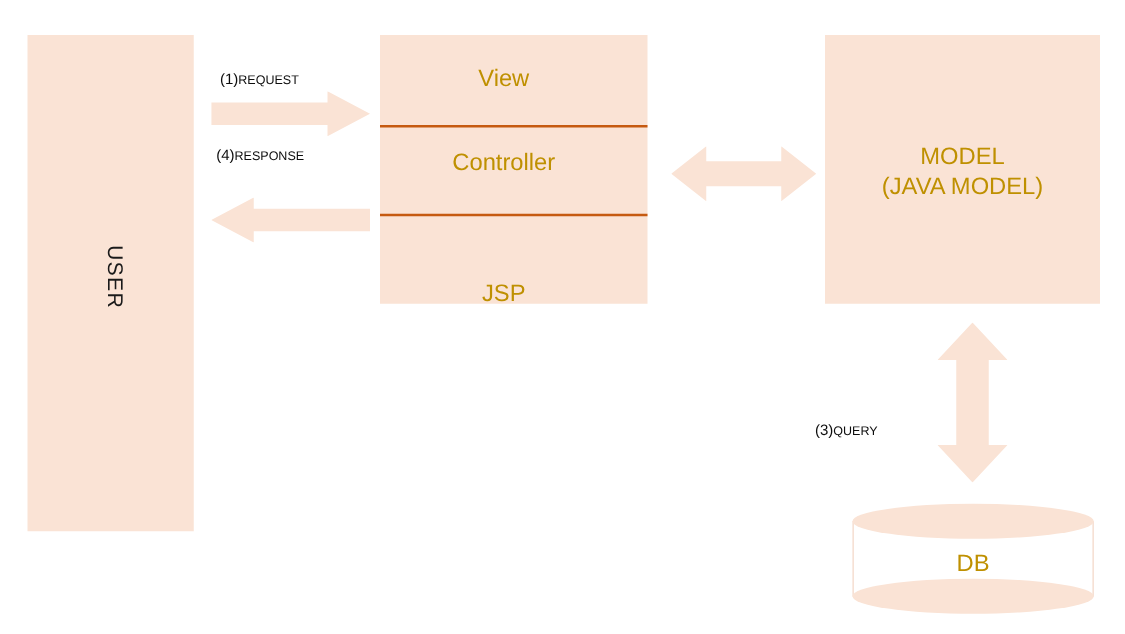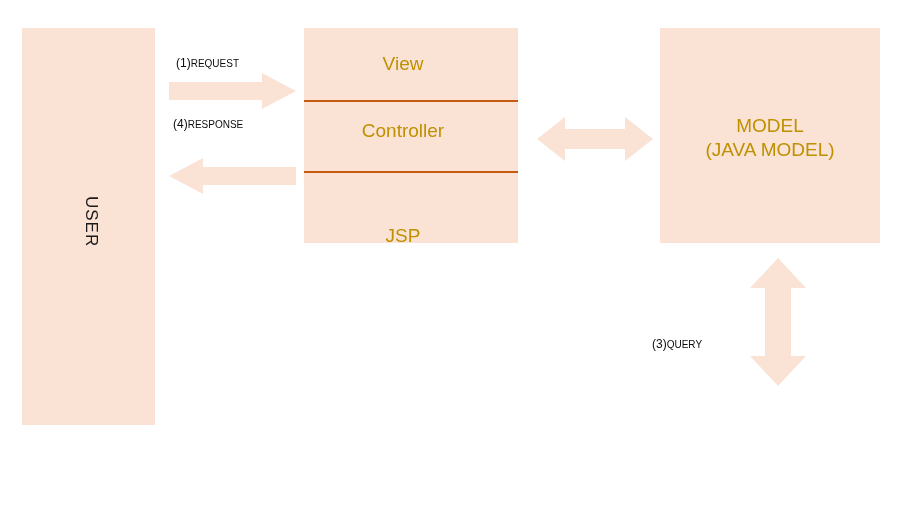--- a/index.html
+++ b/index.html
@@ -174,14 +174,20 @@
 
   <div class="arrow" style="left:750px; top:258px; width:56px; height:128px;">
     <svg width="56" height="128" viewBox="0 0 56 128">
       <polygon points="28,0 56,30 41,30 41,98 56,98 28,128 0,98 15,98 15,30 0,30" fill="#FAE3D5"></polygon>
     </svg>
   </div>
   <div class="caption" style="left:652px; top:312px;margin-top:24px;">
     <span class="idx">(3)</span><span class="txt">QUERY</span>
   </div>
 
+  <div class="cylinder" style="left:682px; top:403px; width:193px; height:88px;">
+    <div class="cyl-body" style="top:14px; height:60px;"></div>
+    <div class="cyl-ellipse" style="top:60px; height:28px;"></div>
+    <div class="cyl-ellipse" style="top:0px; height:28px;"></div>
+    <div class="cyl-label" style="top:38px;">DB</div>
+  </div>
 
 </div>
 
 </body></html>

